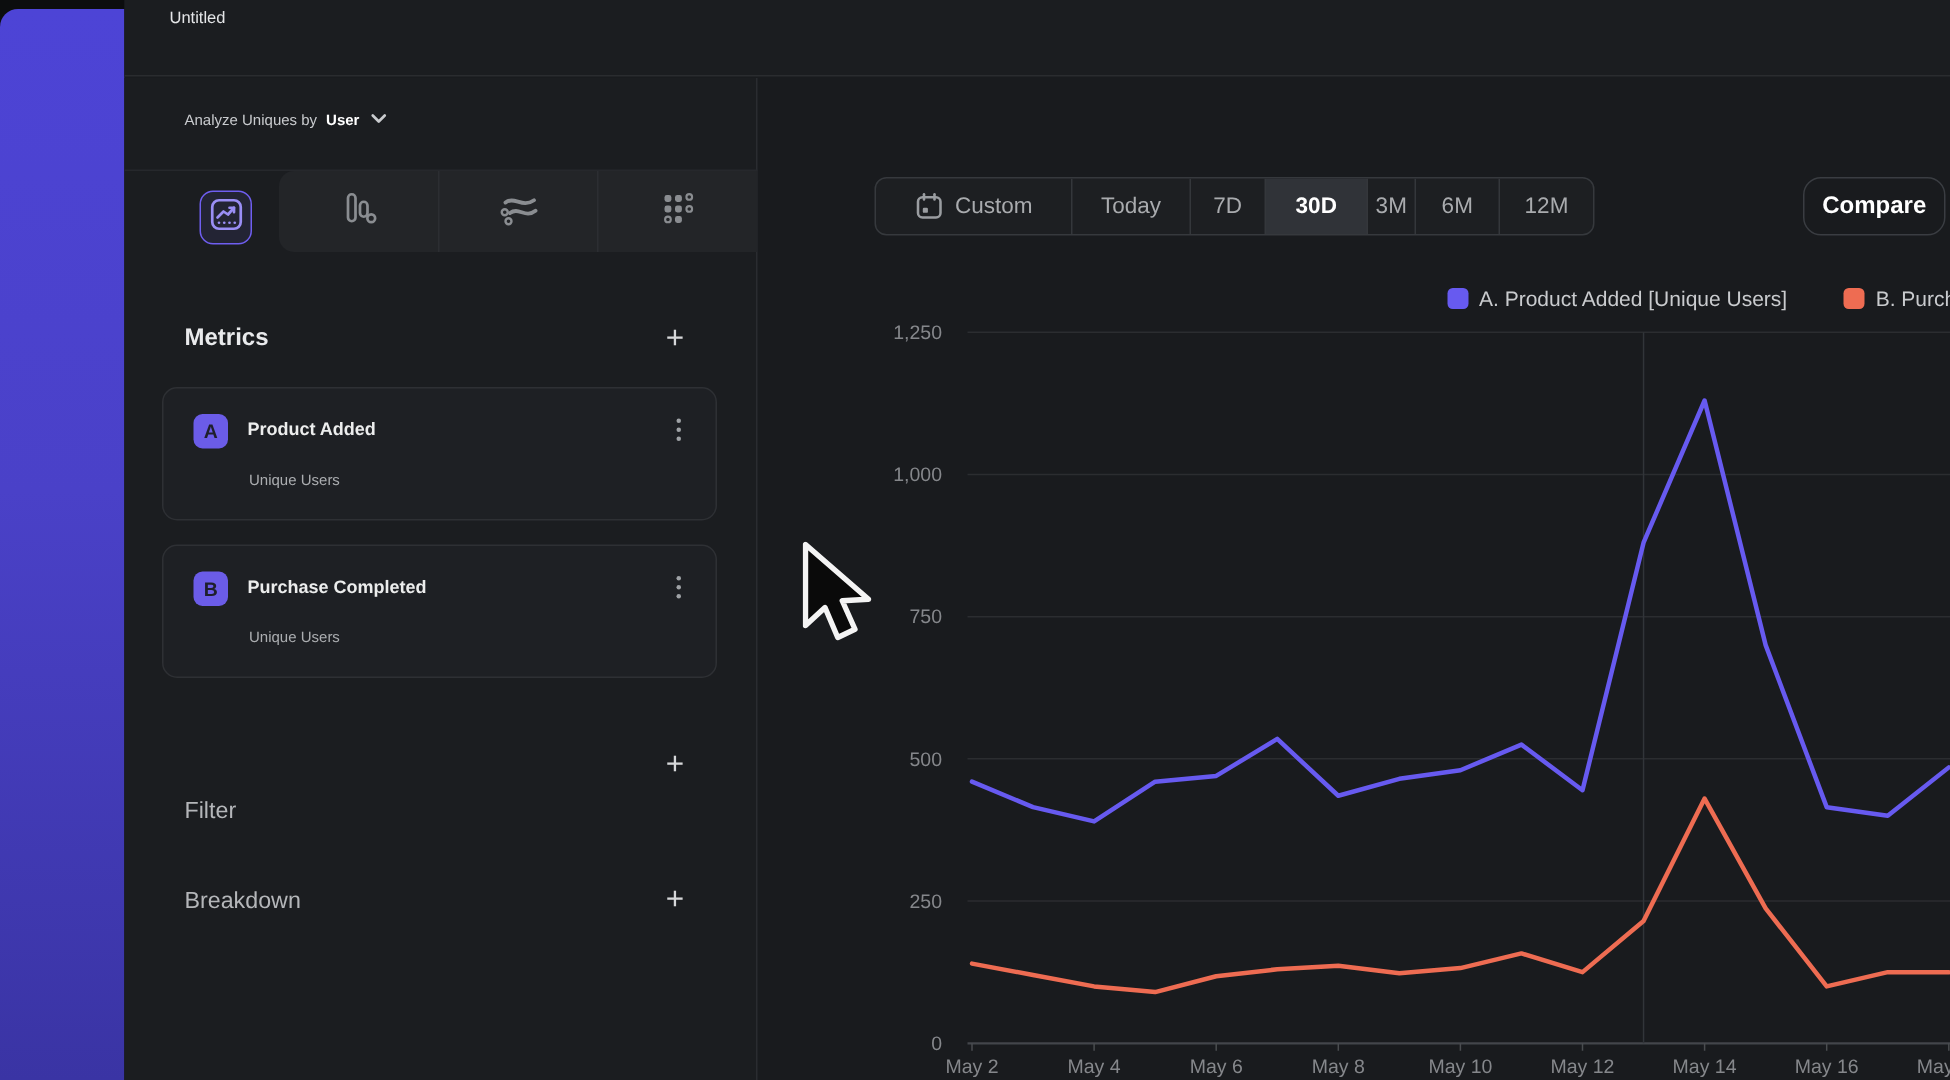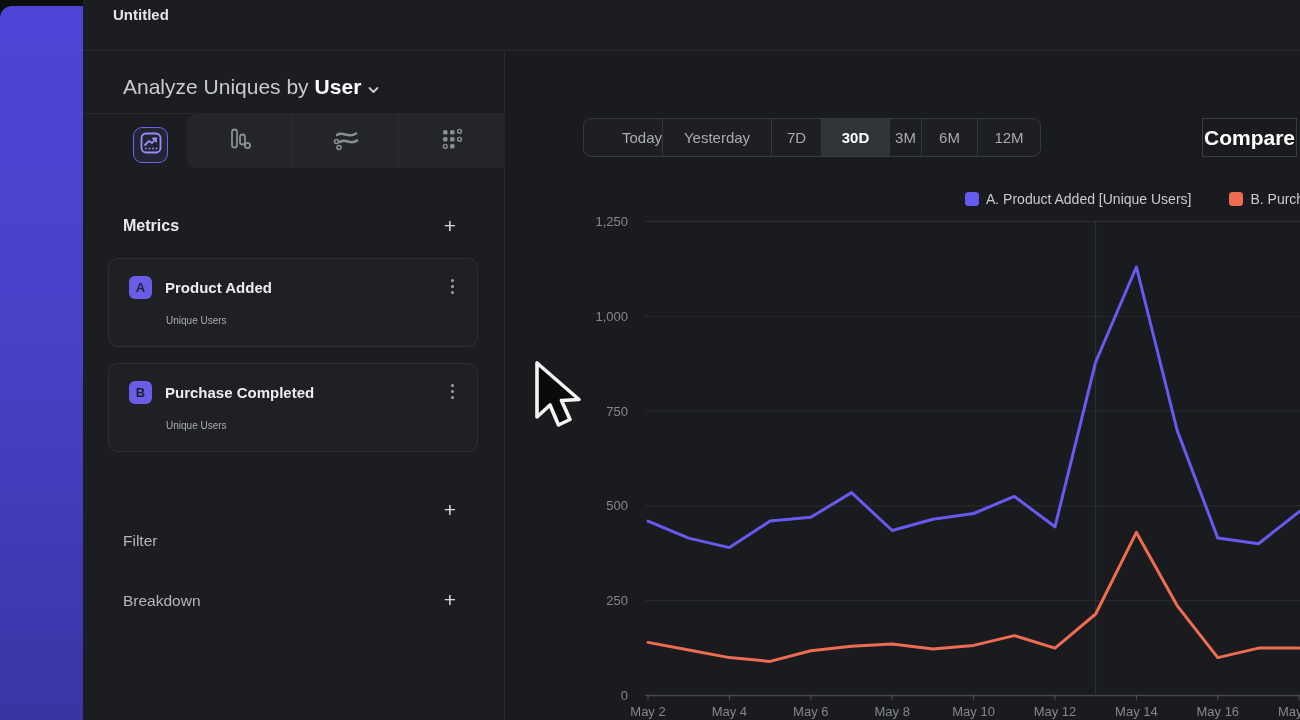--- a/index.html
+++ b/index.html
@@ -11,26 +11,26 @@
   #brand-strip { left:0; top:6px; width:83px; height:714px;
     background:linear-gradient(180deg,#4d44d6 0%,#4a41c8 45%,#3a34a4 100%);
     border-top-left-radius:12px; }
 
   
   #app { left:83px; top:0; width:1217px; height:720px; background:#191b1e; }
 
   
   #topbar { left:83px; top:0; width:1217px; height:51px; background:#1b1d20;
             border-bottom:1px solid #2a2c2f; }
-  #window-title { left:113px; top:6px; font-size:15px; color:#e4e5e7; font-weight:700; }
+  #window-title { left:113px; top:6px; font-size:11px; color:#e4e5e7; font-weight:400; }
 
   
   #sidebar { left:83px; top:52px; width:422px; height:668px; background:#1b1d20;
              border-right:1px solid #2a2c30; }
-  .sb-header { left:123px; top:75px; font-size:21px; color:#c9cbce; }
+  .sb-header { left:123px; top:75px; font-size:10px; color:#c9cbce; }
   .sb-header b { color:#ffffff; font-weight:700; margin-left:6px; }
   .chev { display:inline-block; margin-left:7px; }
   #sb-header-divider { left:83px; top:113px; width:422px; height:1px; background:#26282c; }
 
   .tab-selected { left:133px; top:127px; width:35px; height:36px; border:1.5px solid #6f5ef0;
     border-radius:9px; background:rgba(111,94,240,0.10); display:flex; align-items:center; justify-content:center; }
   .tab-group { left:186px; top:114px; width:319px; height:54px; background:#232528;
     border-radius:10px 0 0 10px; display:flex; }
   .tab-cell { flex:1; display:flex; align-items:center; justify-content:center;
     border-right:1px solid #2c2e32; }
@@ -39,35 +39,35 @@
   .section-label { font-size:16px; color:#e9eaec; font-weight:700; }
   .section-label.dim { color:#b4b6b9; font-weight:500; font-size:15.5px; }
   .plus-btn { width:22px; height:22px; color:#d6d7d9; font-size:21px; font-weight:300;
     line-height:20px; text-align:center; }
 
   .metric-card { left:108px; width:370px; height:89px; background:#1e2024;
     border:1px solid #2e3034; border-radius:10px; }
   .badge { position:absolute; left:20px; top:17px; width:23px; height:23px; border-radius:6px;
     background:#6b5ce8; color:#1e1f2c; font-size:13px; font-weight:700;
     display:flex; align-items:center; justify-content:center; }
-  .metric-title { position:absolute; left:56px; top:20px; font-size:15px; font-weight:700; color:#eceded; }
+  .metric-title { position:absolute; left:56px; top:20px; font-size:12px; font-weight:700; color:#eceded; }
   .metric-sub { position:absolute; left:57px; top:56px; font-size:10px; color:#abadb0; }
   .kebab { position:absolute; right:18px; top:20px; width:14px; height:18px;
     display:flex; flex-direction:column; align-items:center; gap:3px; }
   .kebab i { width:3px; height:3px; border-radius:50%; background:#9fa2a6; }
 
   
   #range-bar { left:583px; top:118px; height:39px; background:#1d1f22;
     border:1px solid #36393d; border-radius:8px; display:flex; overflow:hidden; }
   .range-cell { display:flex; align-items:center; justify-content:center; gap:8px;
     font-size:15px; color:#a9abae; border-right:1px solid #34373b; height:100%; }
   .range-cell:last-child { border-right:none; }
   .range-cell.selected { background:#303338; color:#ffffff; font-weight:700; }
   #compare-btn { left:1202px; top:118px; width:95px; height:39px; border:1px solid #3a3d42;
-    border-radius:0; color:#ffffff; font-weight:700; font-size:21px;
+    border-radius:12px; color:#ffffff; font-weight:700; font-size:16px;
     display:flex; align-items:center; justify-content:center; background:transparent; }
 
   
   #legend { left:943px; top:191px; display:flex; gap:16px; white-space:nowrap; }
   .legend-item { display:flex; align-items:center; gap:7px;padding-left:22px; }
   .legend-chip { width:14px; height:14px; border-radius:3.5px; }
   .legend-label { font-size:14px; color:#c9cbce; }
 
   #chart-wrap { left:560px; top:200px; width:740px; height:520px; }
 
@@ -172,25 +172,33 @@
     </div>
 </div>
 
 <div class="abs section-label dim" style="left:123px; top:532px;">Filter</div>
 <div class="abs plus-btn" style="left:439px; top:500px;">+</div>
 
 <div class="abs section-label dim" style="left:123px; top:592px;">Breakdown</div>
 <div class="abs plus-btn" style="left:439px; top:590px;">+</div>
 
 <div id="range-bar" class="abs">
-    <div class="range-cell" style="width: 79px; justify-content: flex-end;">
+    <div class="range-cell" style="width: 131px;">
+      <span style="display: inline-flex;">
+        <svg width="19" height="19" viewBox="0 0 19 19">
+          <rect x="2" y="3.5" width="15" height="13.5" rx="3" fill="none" stroke="#9a9da1" stroke-width="1.7"></rect>
+          <line x1="6" y1="1.5" x2="6" y2="5" stroke="#9a9da1" stroke-width="1.7" stroke-linecap="round"></line>
+          <line x1="13" y1="1.5" x2="13" y2="5" stroke="#9a9da1" stroke-width="1.7" stroke-linecap="round"></line>
+          <rect x="5.2" y="10.5" width="3.4" height="3.4" rx="0.8" fill="#9a9da1"></rect>
+        </svg>
+      </span>
+      <span>Custom</span>
+    </div>
+    <div class="range-cell" style="width: 79px;">
       <span>Today</span>
-    </div>
-    <div class="range-cell" style="width: 109px;">
-      <span>Yesterday</span>
     </div>
     <div class="range-cell" style="width: 50px;">
       <span>7D</span>
     </div>
     <div class="range-cell selected" style="width: 68px;">
       <span>30D</span>
     </div>
     <div class="range-cell" style="width: 32px;">
       <span>3M</span>
     </div>

